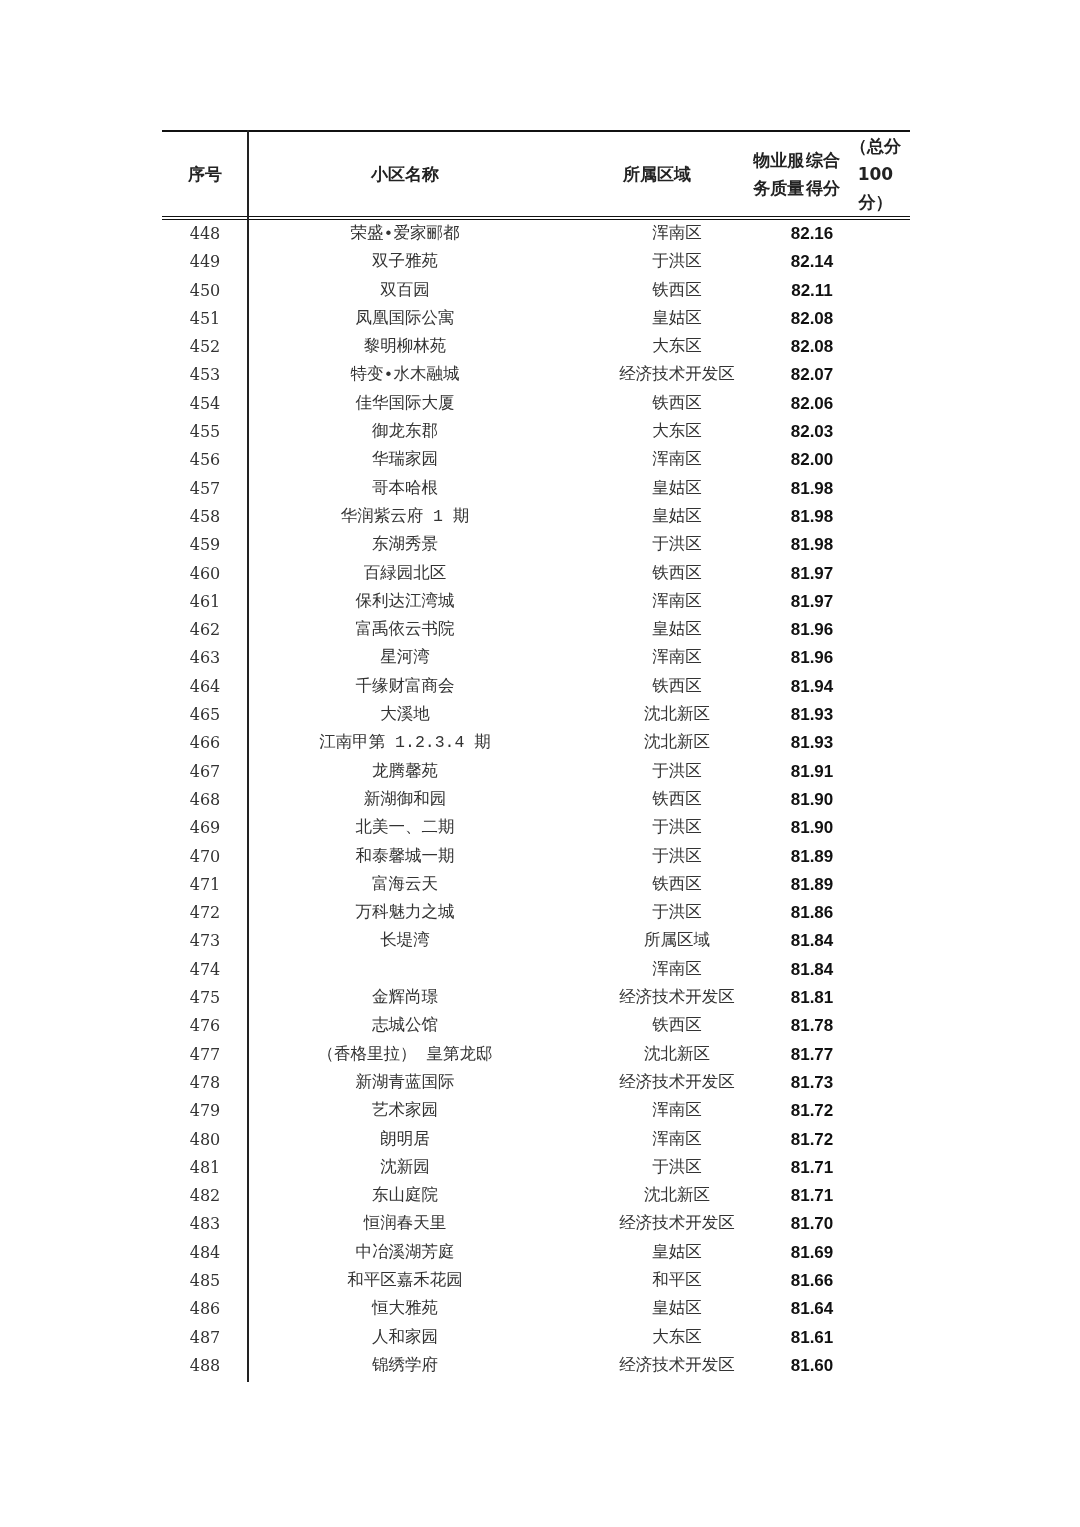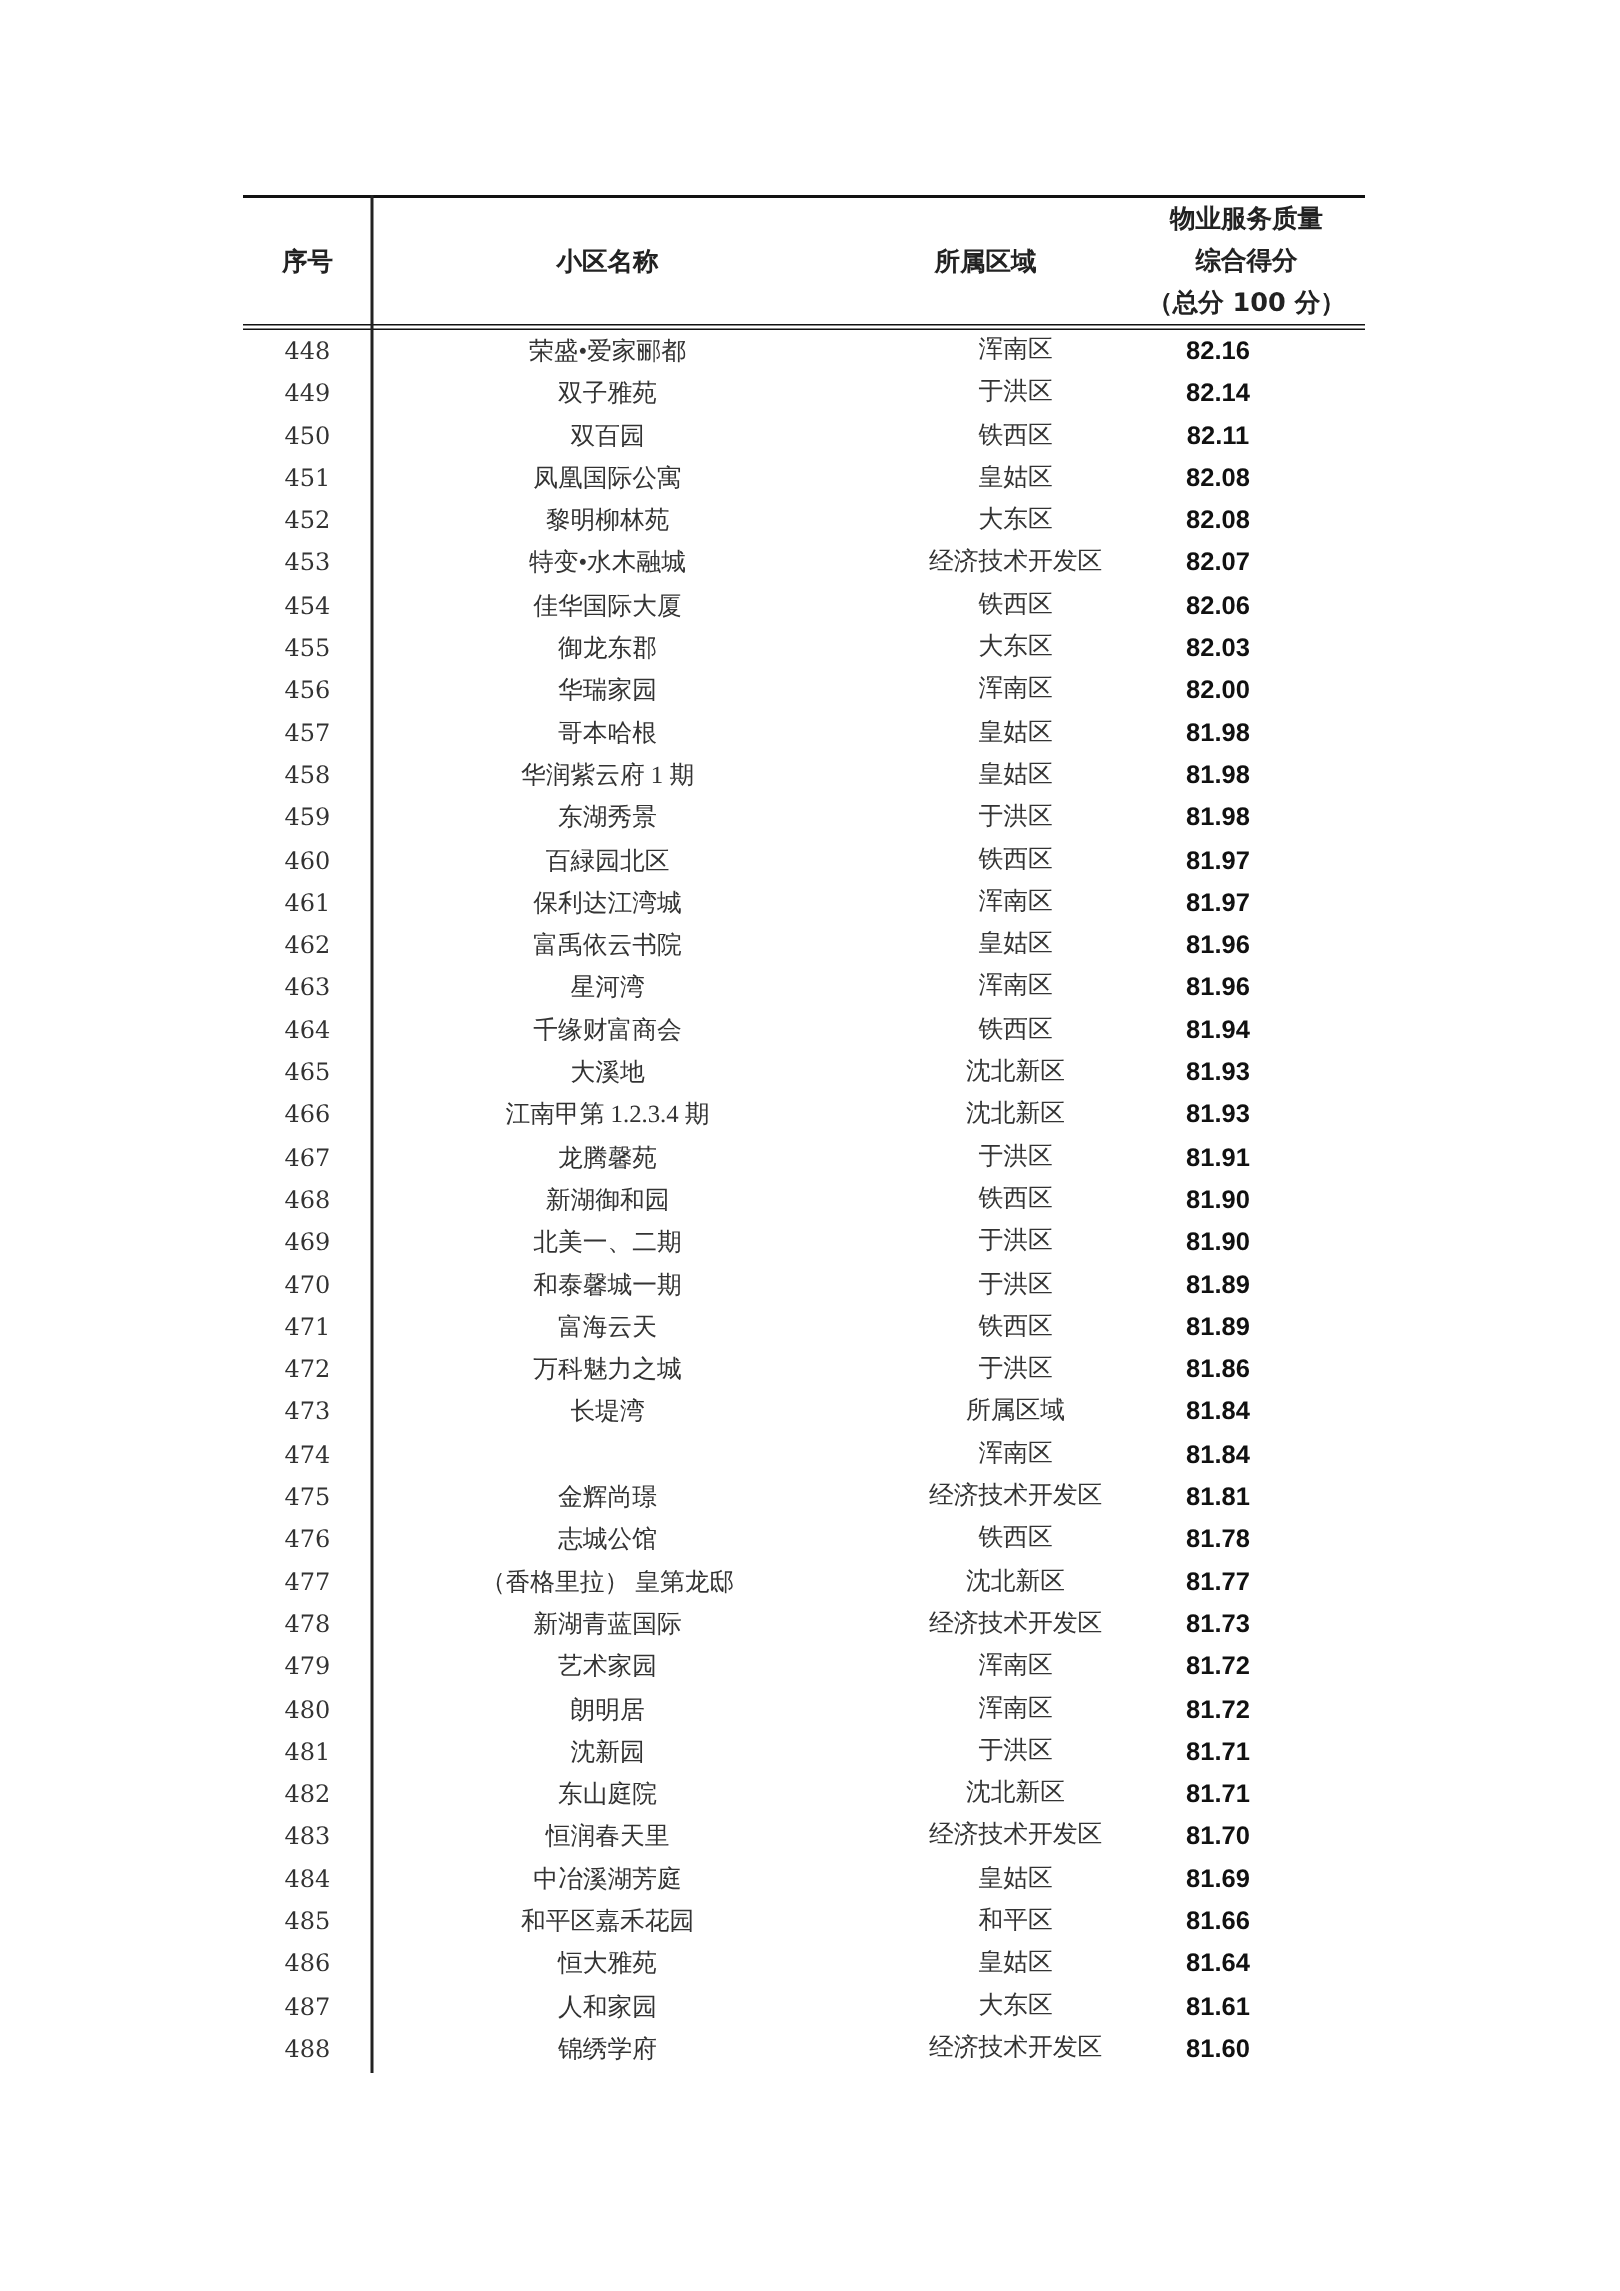--- a/index.html
+++ b/index.html
@@ -9,28 +9,28 @@
     }
     .top-rule { height: 2px; background: #111; }
     .header {
       position: relative; height: 84px;
       font-family: "DejaVu Sans", sans-serif; font-weight: bold; color: #222; font-size: 17px;
     }
     .header .cell { position: absolute; top: 0; height: 84px; display: flex; align-items: center; justify-content: center; text-align: center; }
     .h-seq { left: 0; width: 86px; }
     .h-name { left: 86px; width: 314px; }
     .h-area { left: 400px; width: 190px; }
-    .h-score { left: 590px; width: 158px; flex-direction: column; line-height: 28px; }
+    .h-score { left: 590px; width: 158px; line-height: 28px; }
     .double-rule { border-top: 1px solid #111; border-bottom: 1px solid #111; height: 2px; }
     .vline { position: absolute; left: 85px; top: 0; width: 2px; background: #222; height: 1252px; }
     .rows { position: relative; }
     .row { position: relative; height: 28.3px; }
     .row span { position: absolute; top: 0; height: 28.3px; line-height: 28.3px; text-align: center; color: #333; }
     .c-seq { left: 0; width: 86px; font-family: "DejaVu Serif", serif; font-size: 16px; }
-    .c-name { left: 86px; width: 314px; font-family: Liberation Serif, serif; font-size: 16.5px; }
+    .c-name { left: 86px; width: 314px; font-family: Liberation Mono, monospace; font-size: 16.5px; }
     .c-area { left: 420px; width: 190px; font-family: Liberation Mono, monospace; font-size: 16.5px; }
     .c-score { left: 571px; width: 158px; font-family: "Liberation Sans", sans-serif; font-weight: bold; font-size: 17px; color: #111 !important; }
   </style>
 </head>
 <body>
 
 <div class="table-wrap">
   <div class="vline"></div>
   <div class="top-rule"></div>
   <div class="header">

